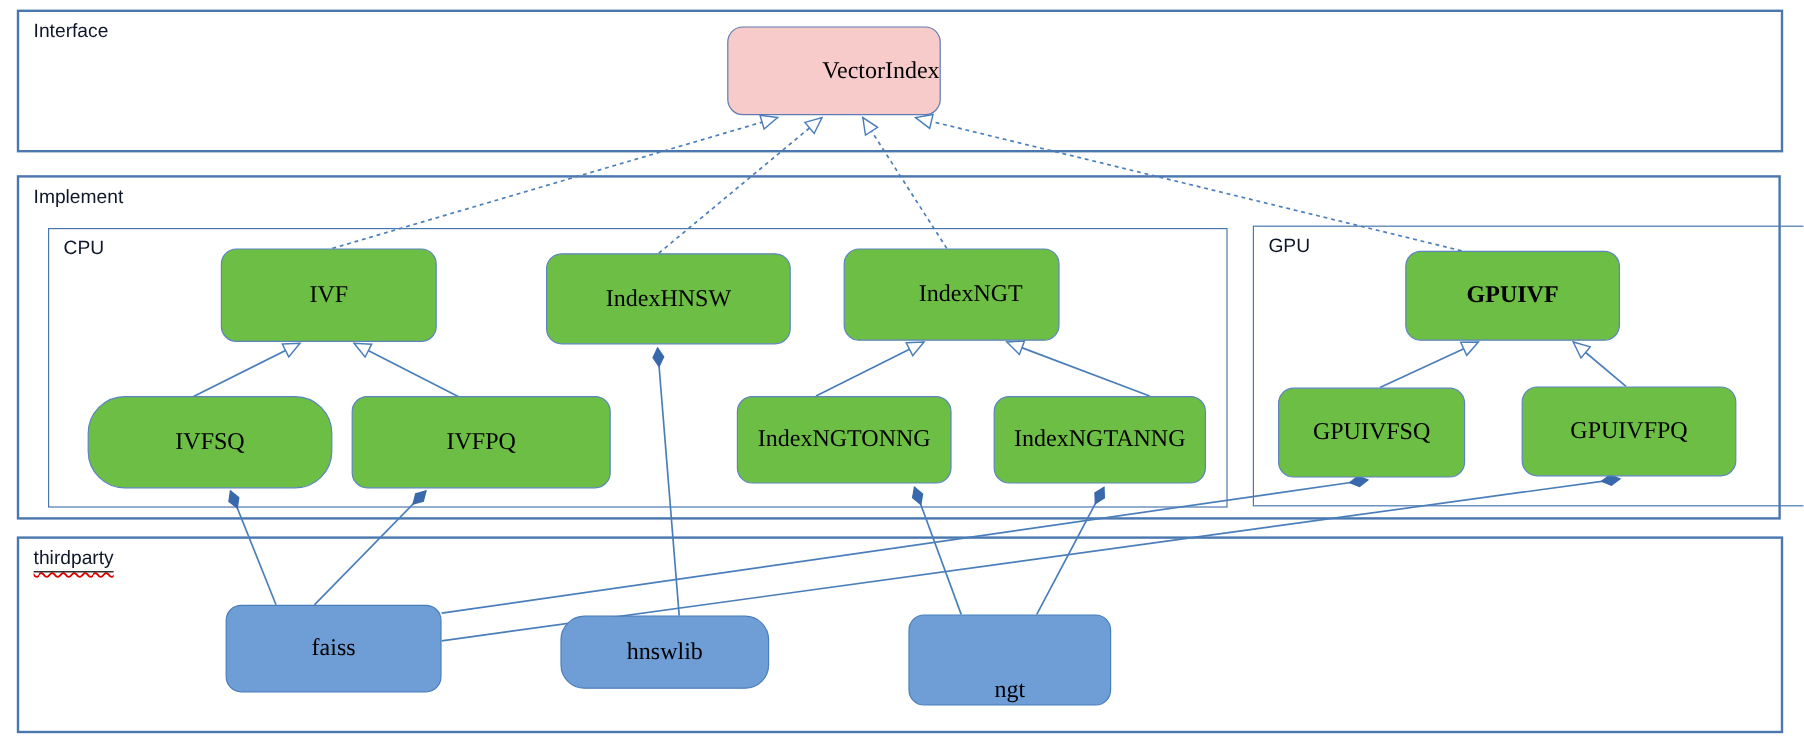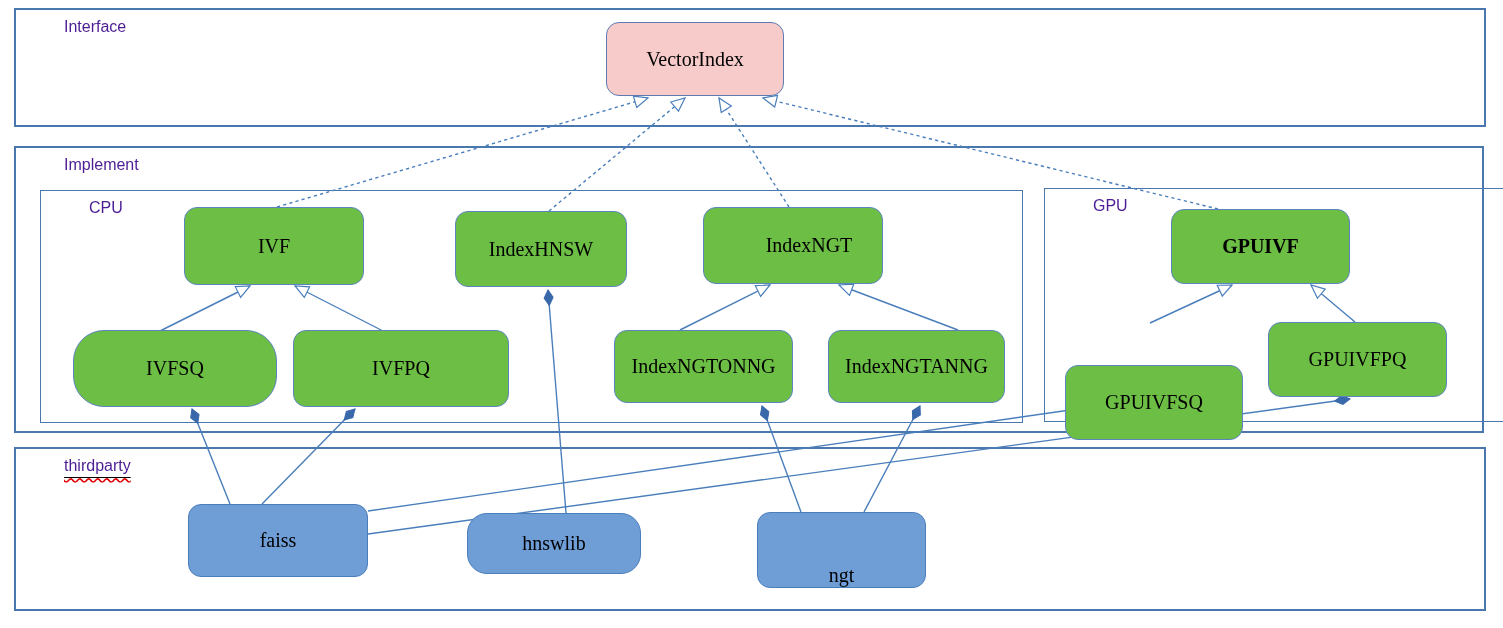--- a/index.html
+++ b/index.html
@@ -8,21 +8,21 @@
     font-family:"Liberation Sans", sans-serif; overflow:hidden;
   }
   
   .group {
     position:absolute; background:transparent;
     border:2px solid var(--container_border, #4a77ae);
     box-sizing:border-box;
   }
   .group-label {
     position:absolute; top:8px; left:12px;
-    font-size:16px; color:#4c1d95; white-space:nowrap;margin-left:36px;
+    font-size:16px; color:#0f172a; white-space:nowrap;
   }
   #c-interface  { left:14px;  top:8px;   width:1472px; height:119px; }
   #c-implement  { left:14px;  top:146px; width:1470px; height:287px; }
   #c-cpu        { left:40px;  top:190px; width:983px;  height:233px; border-width:1.5px; }
   #c-gpu        { left:1044px;top:188px; width:476px;  height:234px; border-width:1.5px; }
   #c-thirdparty { left:14px;  top:447px; width:1472px; height:164px; }
   .wavy {
     text-decoration-line: underline;
     text-decoration-style: wavy;
     text-decoration-color: var(--spellcheck_underline, #e00000);
@@ -37,34 +37,34 @@
   .tri-head { fill:#ffffff; stroke:var(--edge_stroke, #4a7ebb); stroke-width:1.2; }
   .diamond-head { fill:var(--composition_diamond, #3a69ab); stroke:var(--composition_diamond, #3a69ab); }
 
   
   .node {
     position:absolute; box-sizing:border-box;
     display:flex; align-items:center; justify-content:center;
     border-radius:13px; font-family:"Liberation Serif", serif;
     font-size:20px; color:var(--node_text, #000); text-align:center;
   }
-  .node.kind-interface  { background:var(--interface_node_fill, #f8cbcb); border:1.5px solid #5e7cb2; }
+  .node.kind-interface  { background:var(--interface_node_fill, #f8cbcb); border:1.5px solid #5e7cb2;justify-content:flex-end; }
   .node.kind-class      { background:var(--class_node_fill, #6cbe45);     border:1.5px solid #5c85bf; }
   .node.kind-thirdparty { background:var(--thirdparty_node_fill, #6f9ed7);border:1.5px solid #4a7ebb; }
 
   #n-vectorindex  { left:606px;  top:22px;  width:178px; height:74px; }
   #n-ivf          { left:184px;  top:207px; width:180px; height:78px; }
-  #n-indexhnsw    { left:455px;  top:211px; width:172px; height:76px; }
+  #n-indexhnsw    { left:455px;  top:211px; width:204px; height:76px; }
   #n-indexngt     { left:703px;  top:207px; width:180px; height:77px;padding-left:32px; }
   #n-ivfsq        { left:73px;   top:330px; width:204px; height:77px;border-radius:31px; }
   #n-ivfpq        { left:293px;  top:330px; width:216px; height:77px; }
   #n-indexngtonng { left:614px;  top:330px; width:179px; height:73px;text-align:center; }
   #n-indexngtanng { left:828px;  top:330px; width:177px; height:73px; }
   #n-gpuivf       { left:1171px; top:209px; width:179px; height:75px;font-weight:bold; }
-  #n-gpuivfsq     { left:1065px; top:323px; width:178px; height:75px;margin-top:42px; }
+  #n-gpuivfsq     { left:1065px; top:323px; width:156px; height:75px; }
   #n-gpuivfpq     { left:1268px; top:322px; width:179px; height:75px; }
   #n-faiss        { left:188px;  top:504px; width:180px; height:73px; }
   #n-hnswlib      { left:467px;  top:513px; width:174px; height:61px;border-radius:20px; }
   #n-ngt          { left:757px;  top:512px; width:169px; height:76px;align-items:flex-end; }
 </style>
 </head>
 <body>
 
 <div class="canvas">
 

